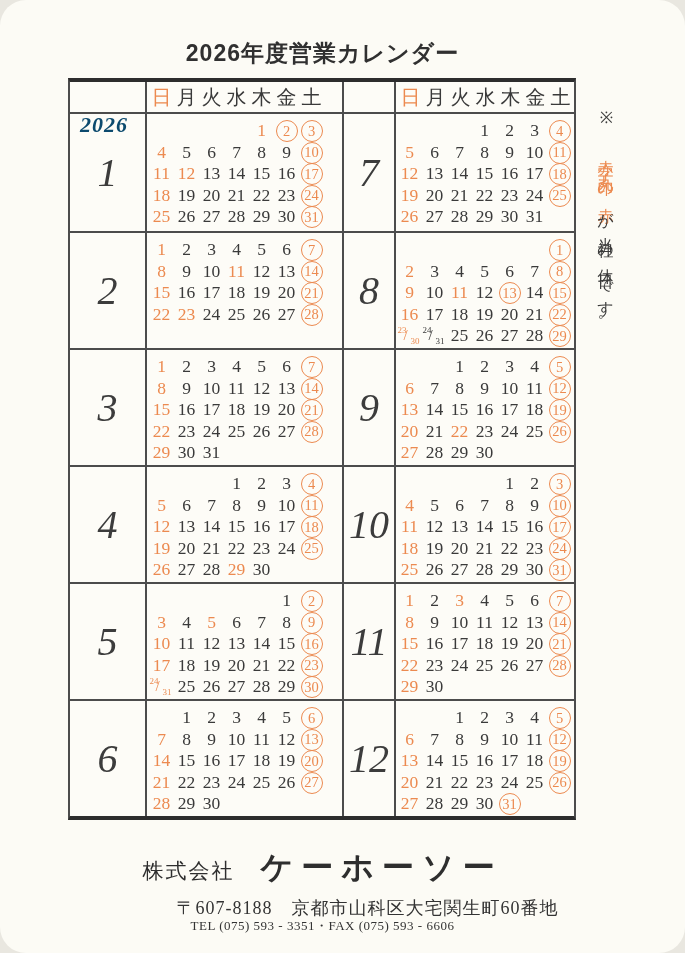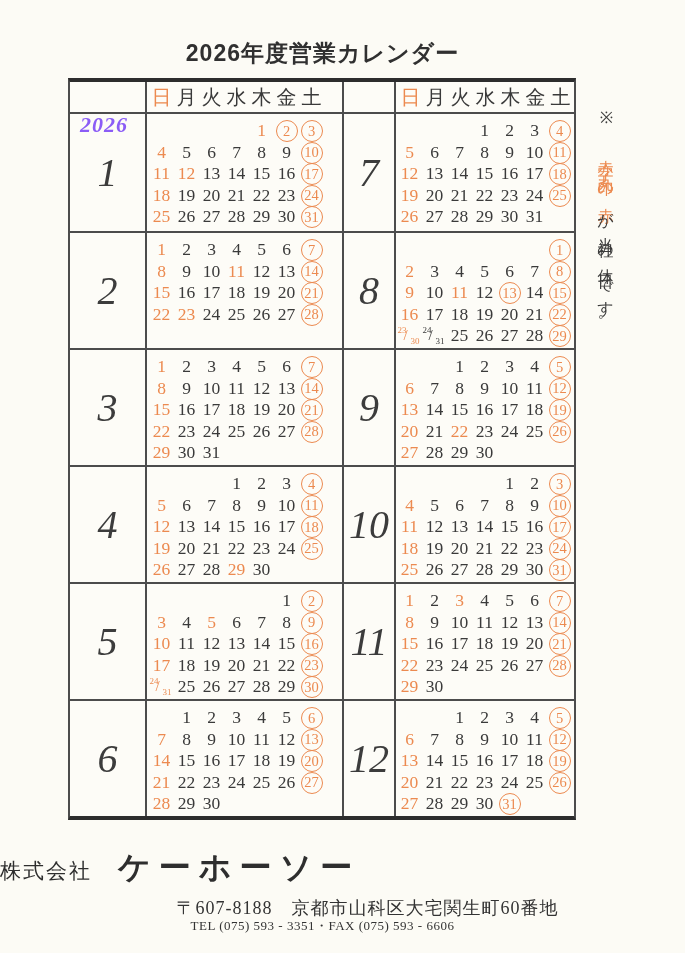--- a/index.html
+++ b/index.html
@@ -1,19 +1,19 @@
 <!DOCTYPE html>
 <html style="--accent: #EC8A50;"><head>
 <meta charset="utf-8">
 <style>
   html,body{margin:0;padding:0;background:#e9e7e0;}
   .page{
     position:relative;width:685px;height:953px;margin:0 auto;
     background:#fcfbf5;overflow:hidden;
-    font-family:"Liberation Serif",serif;color:#3a3a3a;
+    font-family:"Liberation Serif",serif;color:#3a3a3a;border-radius:26px;
   }
   .title{
     position:absolute;left:0;top:38px;width:645px;text-align:center;
     font-family:"Liberation Sans",sans-serif;font-weight:bold;
     font-size:23px;letter-spacing:1px;color:#303030;
   }
   
   .cal{
     position:absolute;left:68px;top:78px;width:508px;height:742px;
     display:grid;grid-template-columns:77px 197px 52px 1fr;
@@ -51,24 +51,24 @@
     position:absolute;left:596px;top:106px;
     writing-mode:vertical-rl;text-orientation:upright;
     font-family:"Liberation Sans",sans-serif;font-size:16px;
     letter-spacing:5px;color:#3a3a3a;line-height:1.15;
   }
   .note .mk{margin-bottom:14px;}
   .note .hi{color:var(--accent);}
   
   .year{
     position:absolute;left:80px;top:112px;font-style:italic;font-weight:bold;
-    font-size:22px;letter-spacing:1px;color:#8b5cf6;
+    font-size:22px;letter-spacing:1px;color:#0c4a6e;
   }
   
-  .company{position:absolute;left:0;top:846px;width:645px;text-align:left;
+  .company{position:absolute;left:0;top:846px;width:645px;text-align:center;
            font-family:"Liberation Sans",sans-serif;color:#2e2e2e;}
   .kk{font-size:21px;letter-spacing:2px;margin-right:26px;}
   .cname{font-size:32px;font-weight:bold;letter-spacing:8px;}
   .addr{position:absolute;left:0;top:896px;width:645px;text-align:center;
         font-size:18px;letter-spacing:1px;color:#333;padding-left:45px;}
   .tel{position:absolute;left:0;top:917px;width:645px;text-align:center;
        font-size:13px;letter-spacing:.5px;color:#333;}
 </style>
 </head>
 <body>

